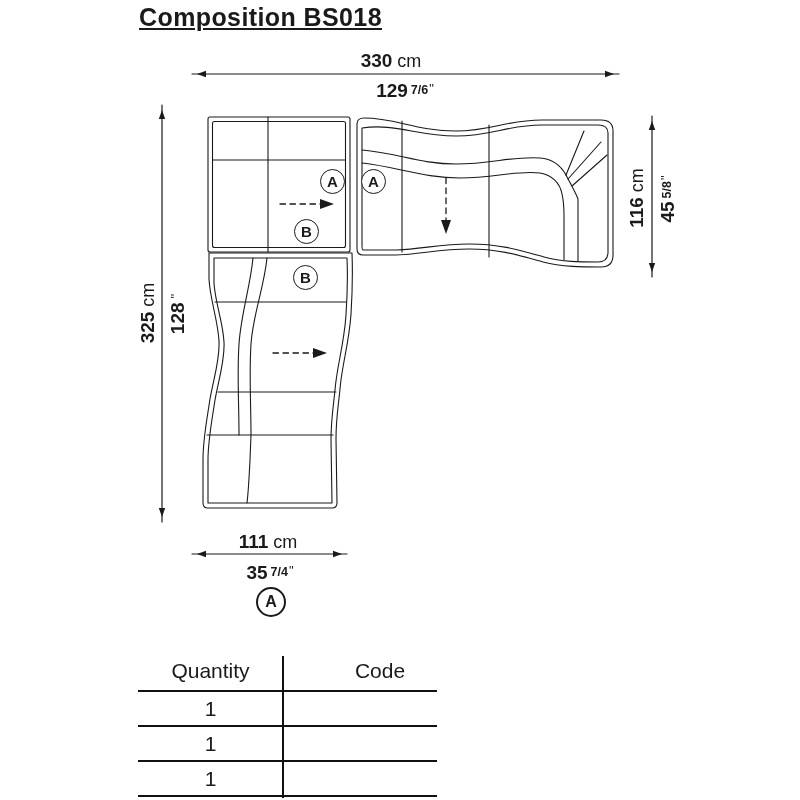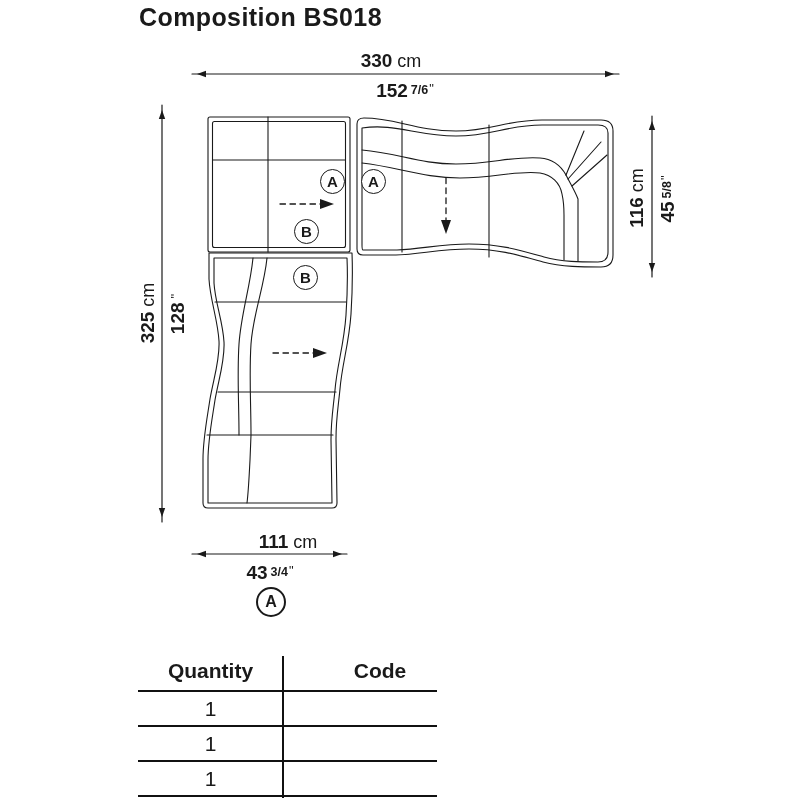--- a/index.html
+++ b/index.html
@@ -5,40 +5,41 @@
   html,body{margin:0;padding:0;}
   body{
     width:800px;height:800px;position:relative;background:#ffffff;
     font-family:"Liberation Sans","DejaVu Sans",sans-serif;color:#1a1a1a;
     overflow:hidden;
   }
   .abs{position:absolute;}
   #page-title{
     left:139px;top:3px;font-size:25px;font-weight:bold;letter-spacing:.4px;
     white-space:nowrap;
+    text-decoration:underline;
   }
   
   .dim{white-space:nowrap;line-height:19px;}
   .dim .num{font-weight:bold;font-size:19px;}
   .dim .unit{font-size:18px;margin-left:5px;}
   .dim .frac{font-size:12.5px;vertical-align:3px;margin-left:3px;font-weight:bold;}
   .dim .mark{font-size:13px;vertical-align:4px;margin-left:1px;}
   .dim.center{text-align:center;}
   .rot{transform:translate(-50%,-50%) rotate(-90deg);transform-origin:center;}
   
   .tag{
     width:23px;height:23px;border:1.7px solid #1a1a1a;border-radius:50%;
     display:flex;align-items:center;justify-content:center;
     font-weight:bold;font-size:15px;background:#fff;
   }
   .tag.big{width:26px;height:26px;font-size:16px;border-width:2px;}
   
   .spec-table{left:138px;top:652px;width:299px;}
   .trow{display:flex;align-items:center;border-bottom:2px solid #111;}
-  .trow.thead{height:38px;font-weight:bold;font-size:21px;}
+  .trow.thead{height:38px;font-weight:normal;font-size:21px;}
   .trow.tdata{height:33px;font-size:21px;}
   .c1{width:145px;text-align:center;}
   .c2{flex:1;text-align:center;padding-left:40px;}
   .vdiv{left:144px;top:4px;width:2px;height:142px;background:#111;}
   svg{position:absolute;left:0;top:0;}
 </style>
 </head>
 <body>
 
 <svg width="800" height="800" viewBox="0 0 800 800">
@@ -105,42 +106,42 @@
     </g>
   </g>
 </svg>
 
 <div class="abs" id="page-title">Composition BS018</div>
 
 <div class="abs dim center" style="left:286px;top:51px;width:210px;">
   <span class="num">330</span><span class="unit">cm</span>
 </div>
 <div class="abs dim center" style="left:300px;top:79px;width:210px;">
-  <span class="num">152</span><span class="frac">7/6</span><span class="mark">"</span>
+  <span class="num">129</span><span class="frac">7/6</span><span class="mark">"</span>
 </div>
 
 <div class="abs dim rot" style="left:148px;top:313px;">
   <span class="num">325</span><span class="unit">cm</span>
 </div>
 <div class="abs dim rot" style="left:177px;top:314px;">
   <span class="num">128</span><span class="frac"></span><span class="mark">"</span>
 </div>
 
 <div class="abs dim rot" style="left:637px;top:198px;">
   <span class="num">116</span><span class="unit">cm</span>
 </div>
 <div class="abs dim rot" style="left:667px;top:199px;">
   <span class="num">45</span><span class="frac">5/8</span><span class="mark">"</span>
 </div>
 
-<div class="abs dim center" style="left:208px;top:532px;width:160px;">
+<div class="abs dim center" style="left:188px;top:532px;width:160px;">
   <span class="num">111</span><span class="unit">cm</span>
 </div>
 <div class="abs dim center" style="left:190px;top:561px;width:160px;">
-  <span class="num">43</span><span class="frac">3/4</span><span class="mark">"</span>
+  <span class="num">35</span><span class="frac">7/4</span><span class="mark">"</span>
 </div>
 
 <div class="abs tag" style="left:320px;top:169px;">A</div>
 <div class="abs tag" style="left:361px;top:169px;">A</div>
 <div class="abs tag" style="left:294px;top:219px;">B</div>
 <div class="abs tag" style="left:293px;top:265px;">B</div>
 <div class="abs tag big" style="left:256px;top:587px;">A</div>
 
 <div class="abs spec-table">
   <div class="trow thead">

